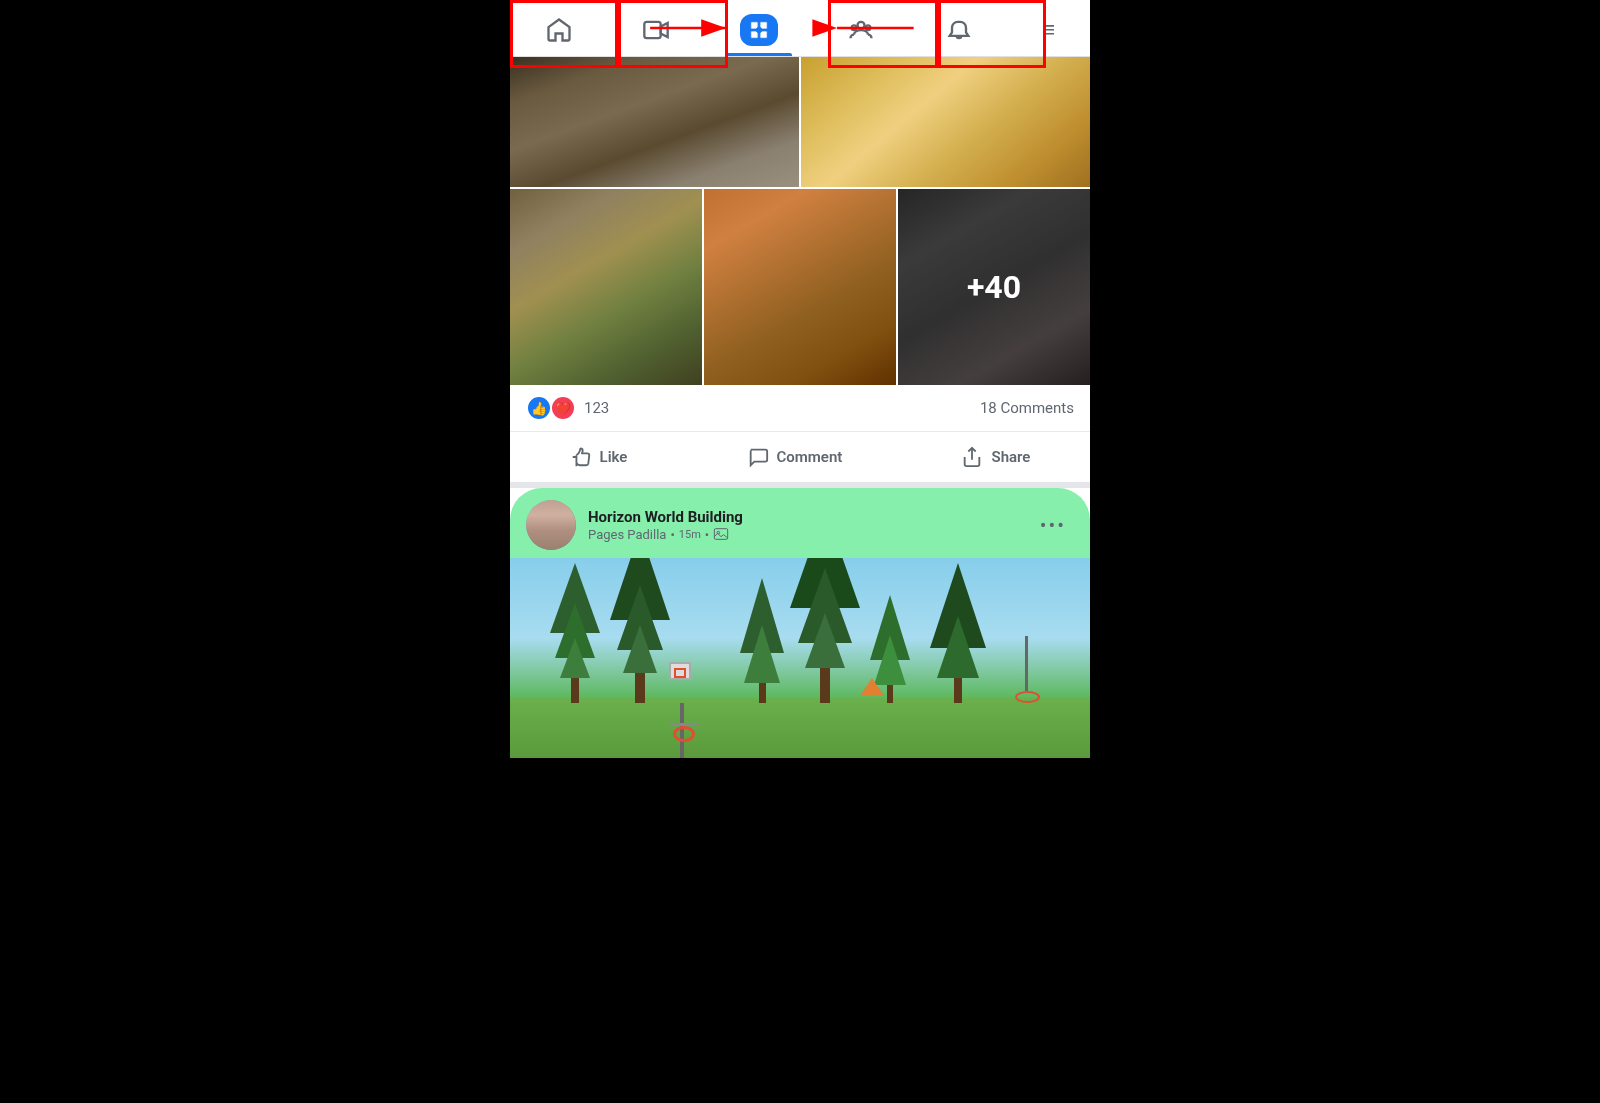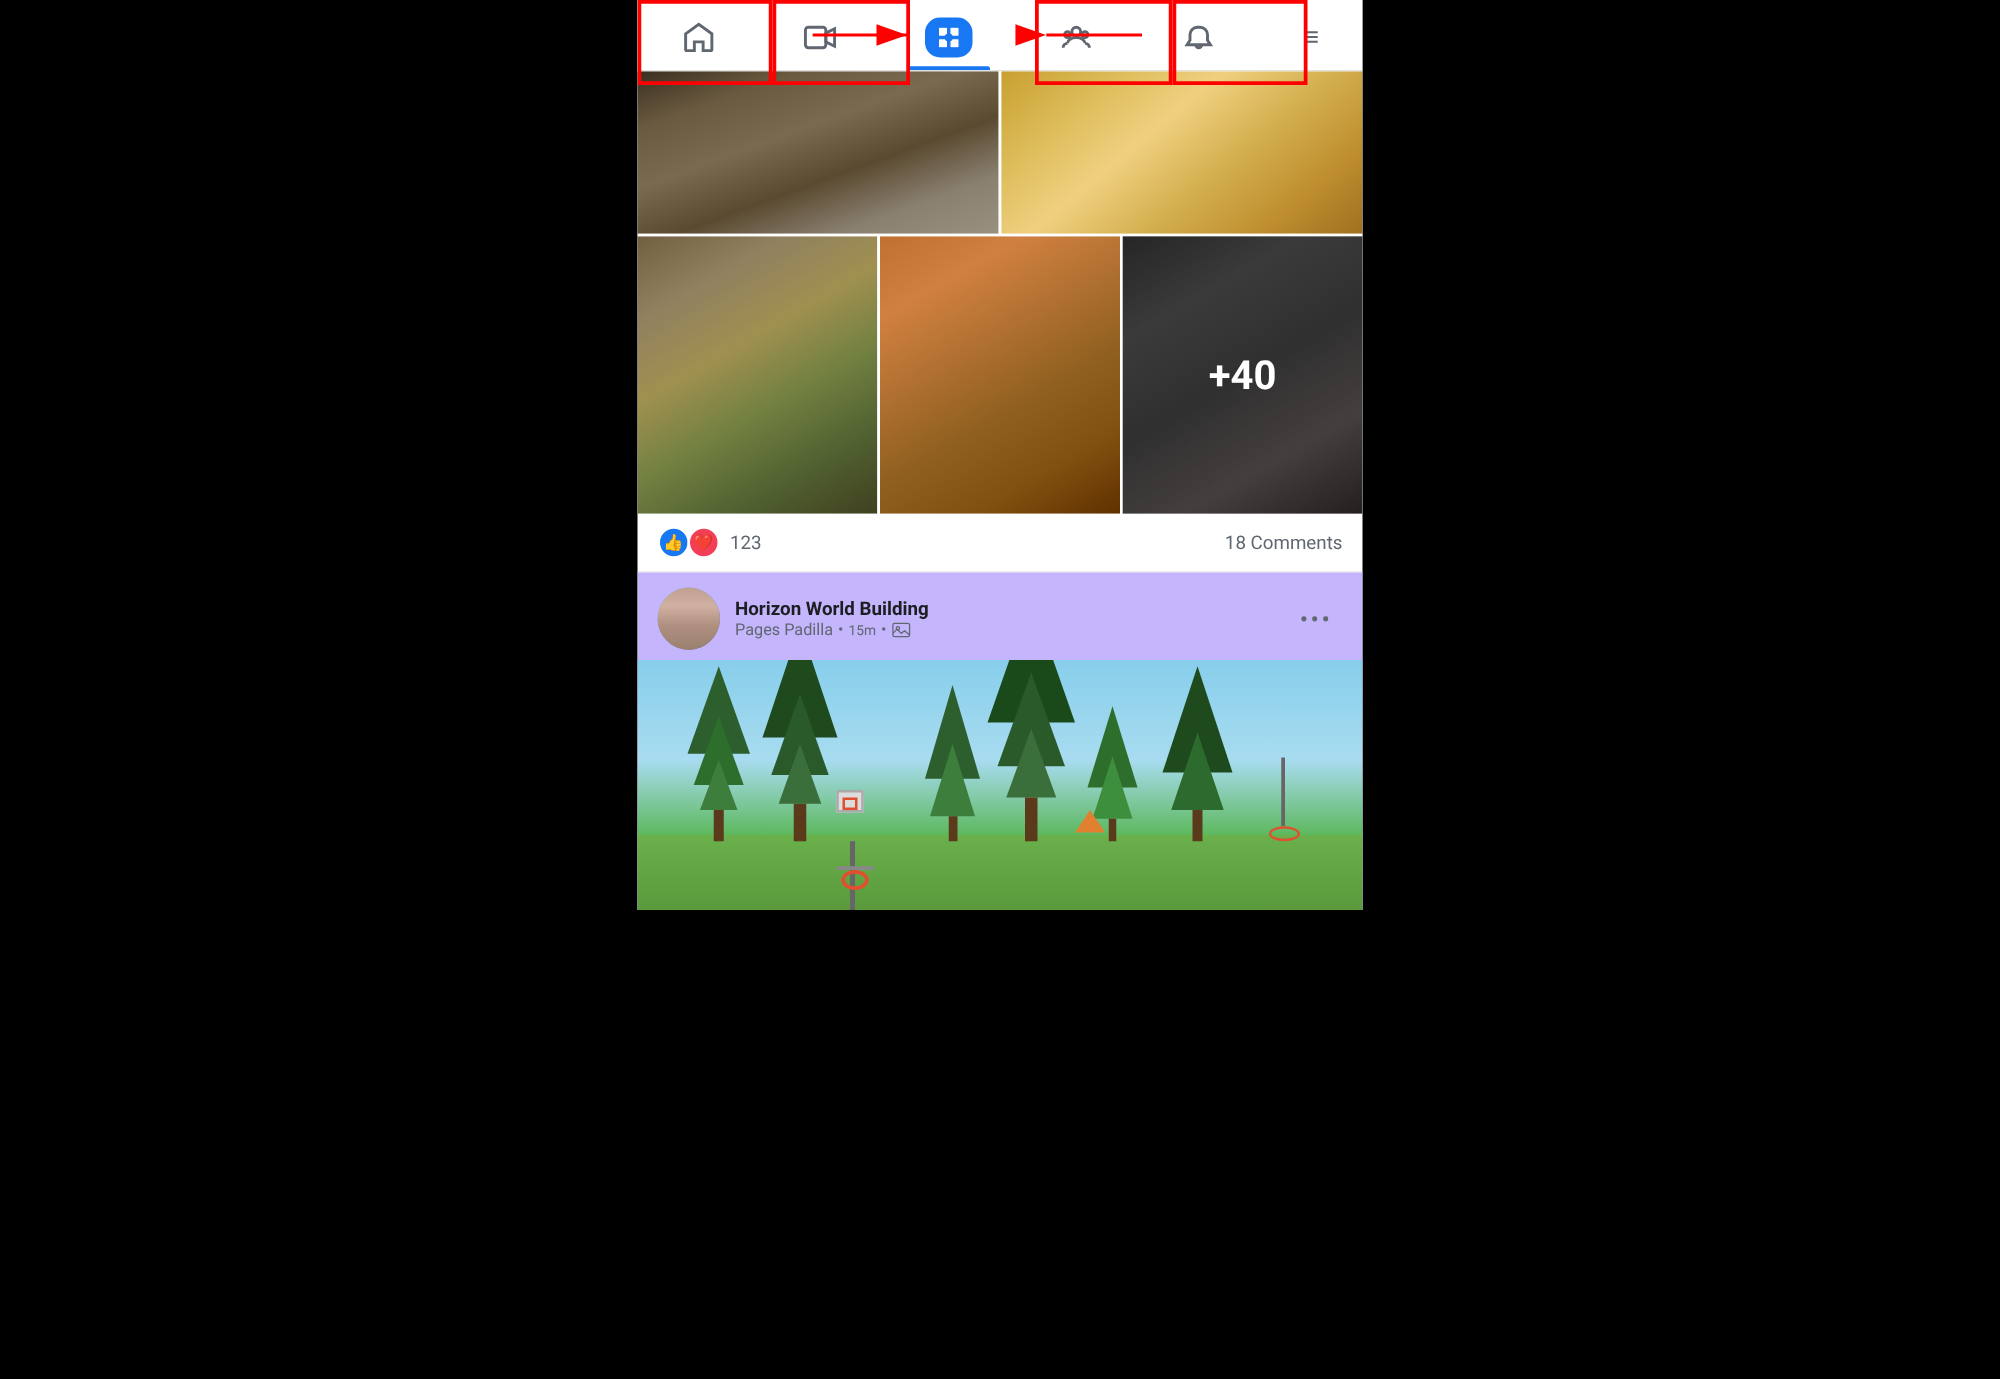--- a/index.html
+++ b/index.html
@@ -109,21 +109,21 @@
     
     .img-wine {
       background: linear-gradient(135deg, #5a4a3a 0%, #7a6a5a 30%, #8a7a6a 50%, #6a5a4a 70%, #4a3a2a 100%);
     }
     
     .img-gold {
       background: linear-gradient(135deg, #c8a050 0%, #e0c070 30%, #d4b060 50%, #c0a040 70%, #b09030 100%);
     }
     .post-images-bottom {
       display: flex;
-      height: 224px;
+      height: 198px;
       border-top: 2px solid #fff;
     }
     .img-seafood1 {
       background: linear-gradient(135deg, #8B7355 0%, #A0895A 20%, #c8a040 40%, #7a9050 60%, #5a7040 80%, #3a5030 100%);
     }
     .img-seafood2 {
       background: linear-gradient(135deg, #c07030 0%, #d08040 20%, #c87030 40%, #a06020 60%, #8a5010 80%, #705010 100%);
     }
     .img-meats {
       background: linear-gradient(135deg, #3a3a3a 0%, #5a5a5a 20%, #4a4a4a 40%, #6a6a6a 60%, #3a3a3a 80%, #2a2a2a 100%);
@@ -191,21 +191,22 @@
       cursor: pointer;
       border-radius: 8px;
     }
     .action-btn-label {
       font-size: 15px;
       color: #606770;
       font-weight: 600;
     }
     
     .post-card {
-      background: #c4b5fd;
+      background: #86efac;
+      border-radius: 32px;
     }
     .post-header {
       display: flex;
       align-items: center;
       justify-content: space-between;
       padding: 12px 16px 8px;
     }
     .post-header-left {
       display: flex;
       align-items: center;
@@ -399,20 +400,42 @@
         <span style="font-size:13px;">👍</span>
       </div>
       <div class="reaction-bubble reaction-love" style="margin-left:-6px;">
         <span style="font-size:13px;">❤️</span>
       </div>
       <span class="reaction-count">123</span>
     </div>
     <span class="comments-count">18 Comments</span>
   </div>
 
+  <div class="action-buttons">
+    <div class="action-btn">
+      <svg width="22" height="22" viewBox="0 0 24 24" fill="none">
+        <path d="M7 22V10M3 12H7M7 10C7 10 9 9 10 7L11 4C11 3 12 2 13 3C14 4 14 6 13 8H19C20.1 8 21 8.9 21 10L20 19C19.8 20.1 18.9 21 17.8 21H11C8.8 21 7 19.2 7 17" stroke="#606770" stroke-width="2" stroke-linejoin="round"></path>
+      </svg>
+      <span class="action-btn-label">Like</span>
+    </div>
+    <div class="action-btn">
+      <svg width="22" height="22" viewBox="0 0 24 24" fill="none">
+        <path d="M4 4H20C21.1 4 22 4.9 22 6V15C22 16.1 21.1 17 20 17H8L4 21V6C4 4.9 4.9 4 4 4Z" stroke="#606770" stroke-width="2" fill="none"></path>
+      </svg>
+      <span class="action-btn-label">Comment</span>
+    </div>
+    <div class="action-btn">
+      <svg width="22" height="22" viewBox="0 0 24 24" fill="none">
+        <path d="M4 12V20C4 21.1 4.9 22 6 22H18C19.1 22 20 21.1 20 20V12" stroke="#606770" stroke-width="2"></path>
+        <path d="M16 6L12 2L8 6" stroke="#606770" stroke-width="2" stroke-linejoin="round"></path>
+        <line x1="12" y1="2" x2="12" y2="15" stroke="#606770" stroke-width="2"></line>
+      </svg>
+      <span class="action-btn-label">Share</span>
+    </div>
+  </div>
 
   <div class="post-card">
 
     <div class="post-header">
       <div class="post-header-left">
         <div class="avatar">
           <div class="avatar-inner"></div>
         </div>
         <div class="post-meta">
           <span class="post-group-name">Horizon World Building</span>

